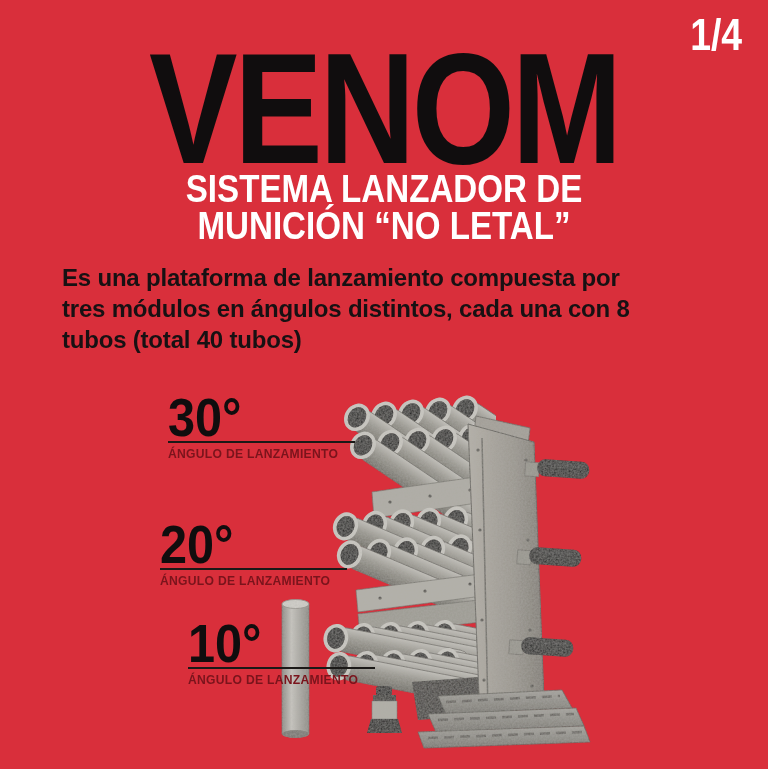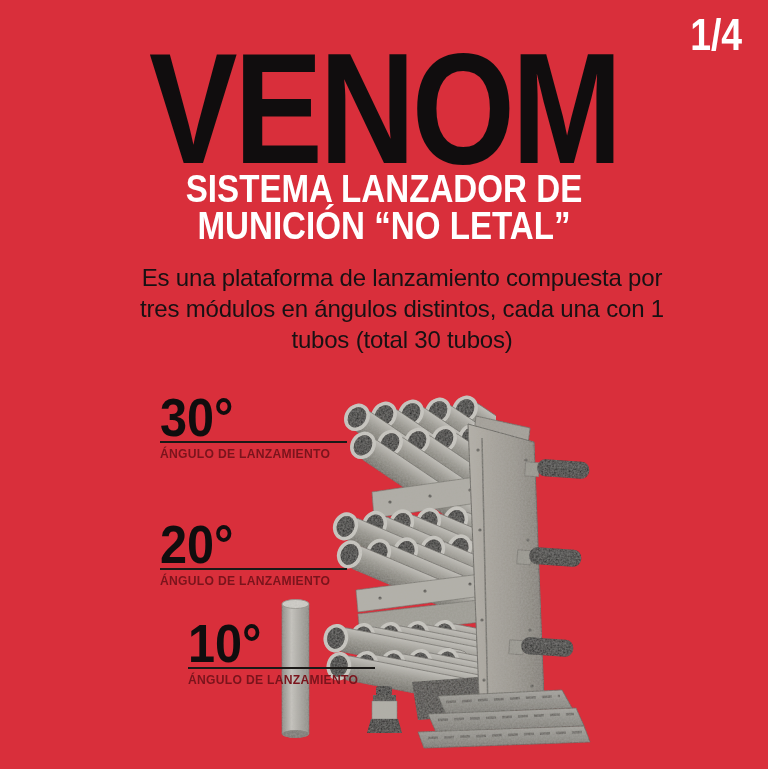--- a/index.html
+++ b/index.html
@@ -28,59 +28,58 @@
     white-space:nowrap;
   }
   .subtitle{
     position:absolute;top:170px;left:0;width:768px;text-align:center;
     color:#ffffff;font-weight:bold;font-size:39px;line-height:37px;
     transform:scale(0.85,1);transform-origin:center top;
   }
   .subtitle span{display:block;white-space:nowrap;}
   .description{
     position:absolute;top:262px;left:62px;width:680px;
-    color:var(--body);font-weight:normal;font-size:24px;line-height:31px;
+    color:var(--body);font-weight:bold;font-size:24px;line-height:31px;
     letter-spacing:-0.2px;
-    text-align:center;
   }
   .description span{display:block;white-space:nowrap;}
   .angle{position:absolute;left:160px;z-index:3;}
   .angle-value{
     color:var(--title);font-weight:bold;font-size:54px;line-height:46px;
     transform:scale(0.9,1);transform-origin:left top;white-space:nowrap;
   }
   .angle-line{width:187px;border-top:2.2px solid var(--line);margin-top:1px;}
   .angle-label{
     color:var(--label);font-weight:bold;font-size:13.5px;line-height:15px;
     margin-top:3px;letter-spacing:0.3px;
     transform:scale(0.9,1);transform-origin:left top;white-space:nowrap;
   }
-  .angle-30{top:394px;}
+  .angle-30{top:394px;margin-left:8px;}
   .angle-20{top:521px;}
   .angle-10{top:620px;margin-left:28px;}
   .launcher-svg{position:absolute;left:230px;top:380px;z-index:1;}
 </style>
 </head>
 <body>
 
 <div class="canvas">
 
   <div class="page-indicator">1/4</div>
 
   <div class="main-title">VENOM</div>
 
   <div class="subtitle">
     <span>SISTEMA LANZADOR DE</span>
     <span>MUNICIÓN “NO LETAL”</span>
   </div>
 
   <div class="description">
     <span>Es una plataforma de lanzamiento compuesta por</span>
-    <span>tres módulos en ángulos distintos, cada una con 1</span>
-    <span>tubos (total 30 tubos)</span>
+    <span>tres módulos en ángulos distintos, cada una con 8</span>
+    <span>tubos (total 40 tubos)</span>
   </div>
 
   <svg class="launcher-svg" width="538" height="389" viewBox="0 0 538 389" aria-hidden="true">
     <defs>
       <linearGradient id="gTube" x1="0" y1="0" x2="0" y2="1">
         <stop offset="0" stop-color="#c4c2bc"></stop>
         <stop offset="0.45" stop-color="#97958d"></stop>
         <stop offset="1" stop-color="#6d6b63"></stop>
       </linearGradient>
       <linearGradient id="gFrame" x1="0" y1="0" x2="1" y2="0">

